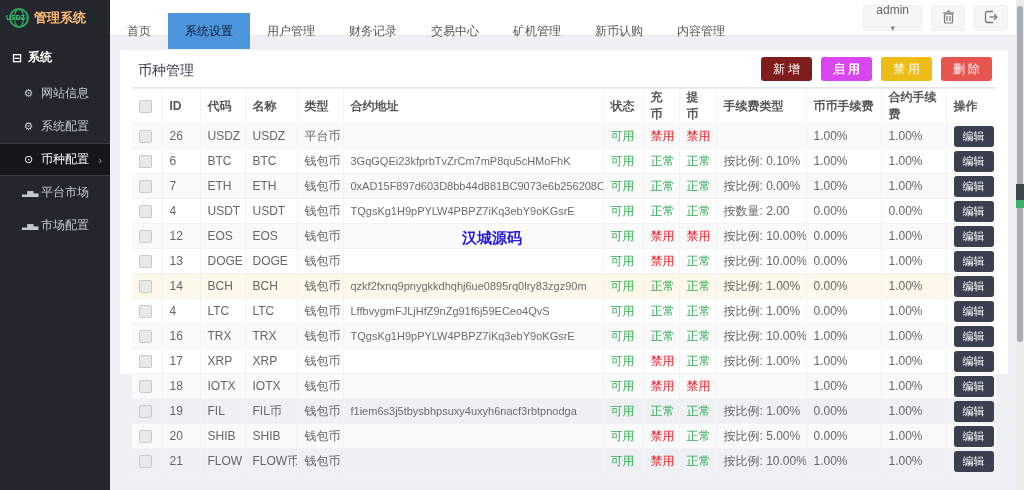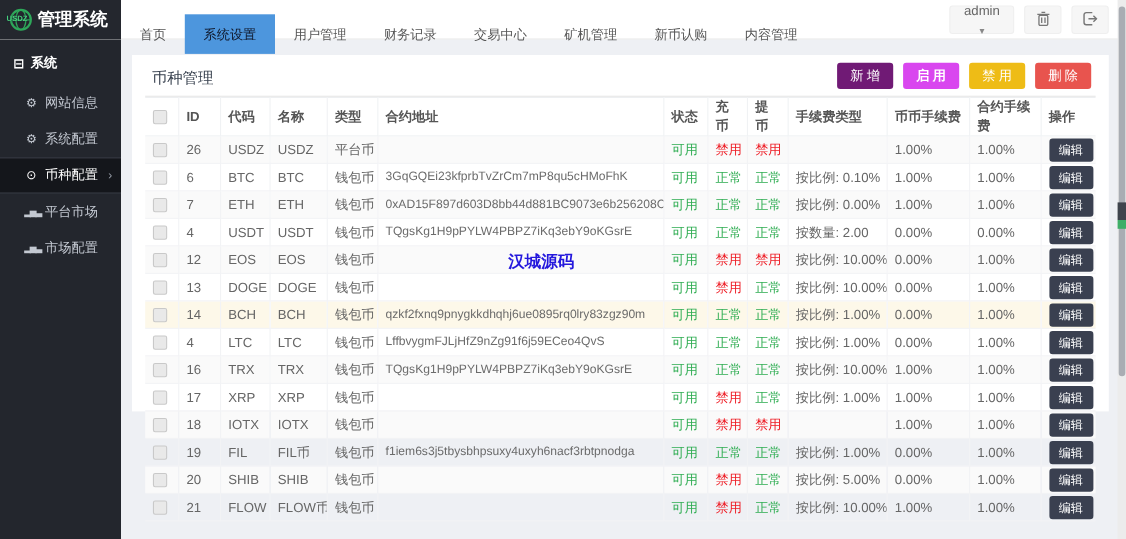--- a/index.html
+++ b/index.html
@@ -7,21 +7,21 @@
     font-family:"Liberation Sans","DejaVu Sans",sans-serif; background:#eef0f4; font-size:12px; }
 
   
   .topbar { position:absolute; left:0; top:0; width:1024px; height:36px; background:#fff;
     border-bottom:1px solid #e8e8e8; z-index:5; }
   .logo-block { position:absolute; left:0; top:0; width:110px; height:36px; background:#24272e;
     display:flex; align-items:center; padding-left:8px; }
   .logo-globe { width:22px; height:22px; flex:0 0 22px; position:relative; }
   .logo-usdz { position:absolute; left:-2px; top:7px; font-size:7px; font-weight:bold; color:#49d07a;
     text-shadow:0 0 2px #123; letter-spacing:0; }
-  .logo-title { color:#ffffff; font-size:16px; font-weight:bold; margin-left:4px;font-family:Liberation Serif, serif; }
+  .logo-title { color:#fdba74; font-size:13px; font-weight:bold; margin-left:4px;font-family:Liberation Serif, serif; }
   .nav-items { position:absolute; left:110px; top:13px; height:36px; display:flex; }
   .nav-item { height:36px; line-height:36px; padding:0 17px; color:#555; cursor:pointer; }
   .nav-item.active { background:#4d96dd; color:#0f172a; }
   .userbar { position:absolute; right:16px; top:5px; height:26px; display:flex; gap:9px; }
   .ubtn { height:26px; background:#f6f6f6; border:1px solid #efefef; border-radius:3px;
     display:flex; align-items:center; justify-content:center; color:#666; cursor:pointer; }
   .ubtn.admin { padding:0 12px; gap:6px;flex-direction:column; }
   .ubtn.icon { width:34px; }
   .caret { font-size:9px; color:#888; }
 
@@ -150,21 +150,21 @@
         <span class="glyph chart-glyph">▂▅▃</span>
         <span>市场配置</span>
       </div>
     </div>
 </div>
 
 <div class="card">
   <div class="card-head">
     <div class="page-title">币种管理</div>
     <div class="toolbar" id="toolbar-buttons">
-        <button class="tbtn" style="background: #701a75;">新增</button>
+        <button class="tbtn" style="background: #7f1d1d;">新增</button>
         <button class="tbtn" style="background: #d946ef; font-weight: bold;">启用</button>
         <button class="tbtn" style="background: rgb(238, 188, 22);">禁用</button>
         <button class="tbtn" style="background: rgb(232, 84, 78);">删除</button>
       </div>
   </div>
   <table>
     <thead>
         <tr id="table-head">
           <th style="width: 30px;"><span class="cb"></span></th>
           <th style="width: 38px;">ID</th>

